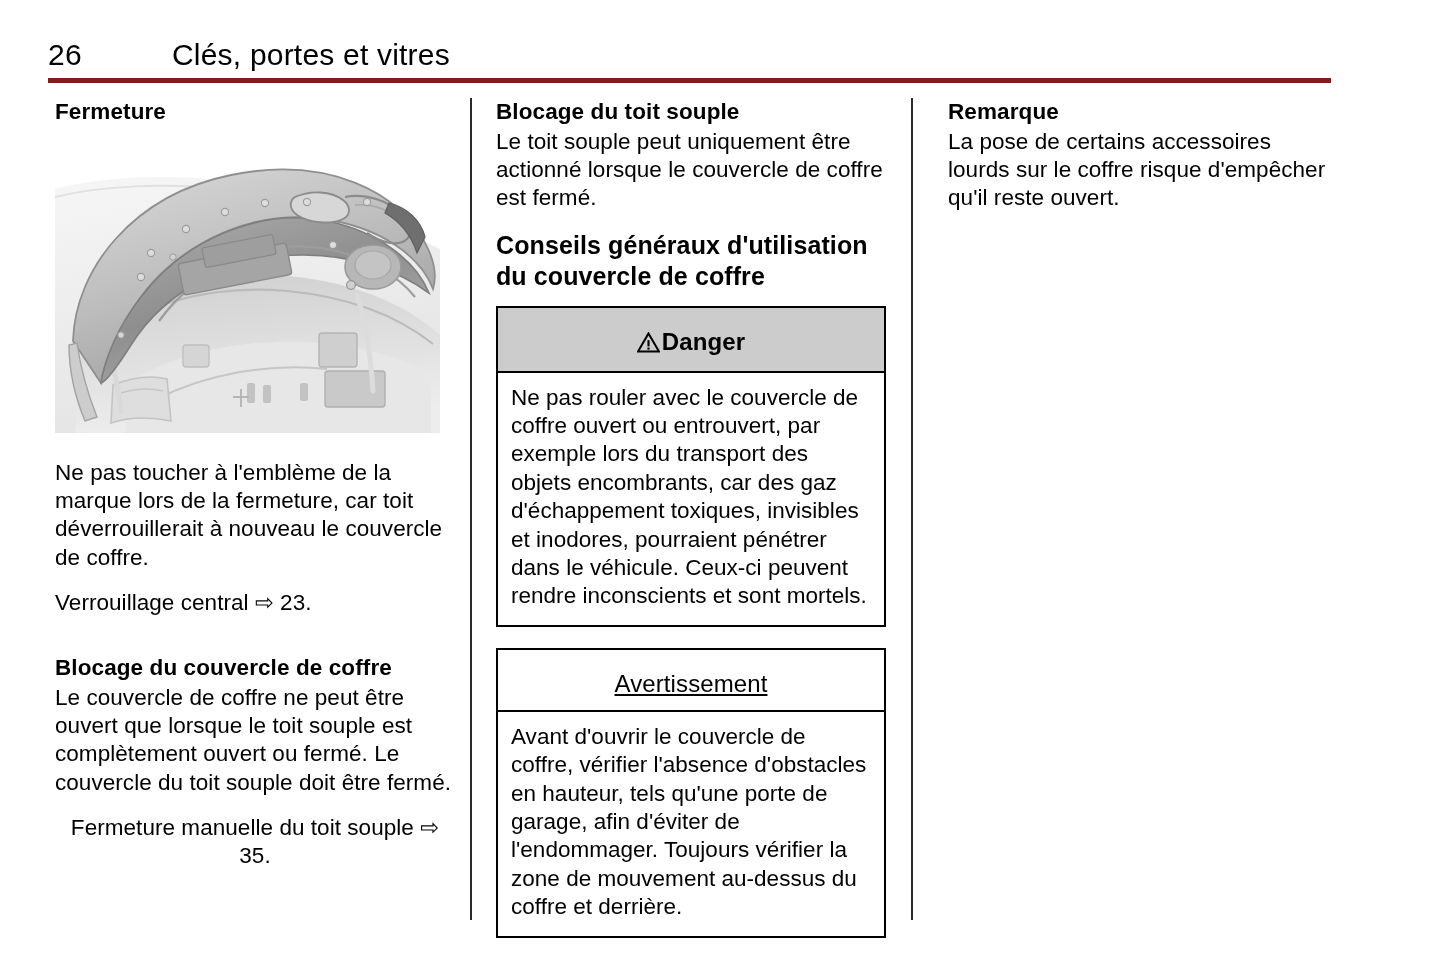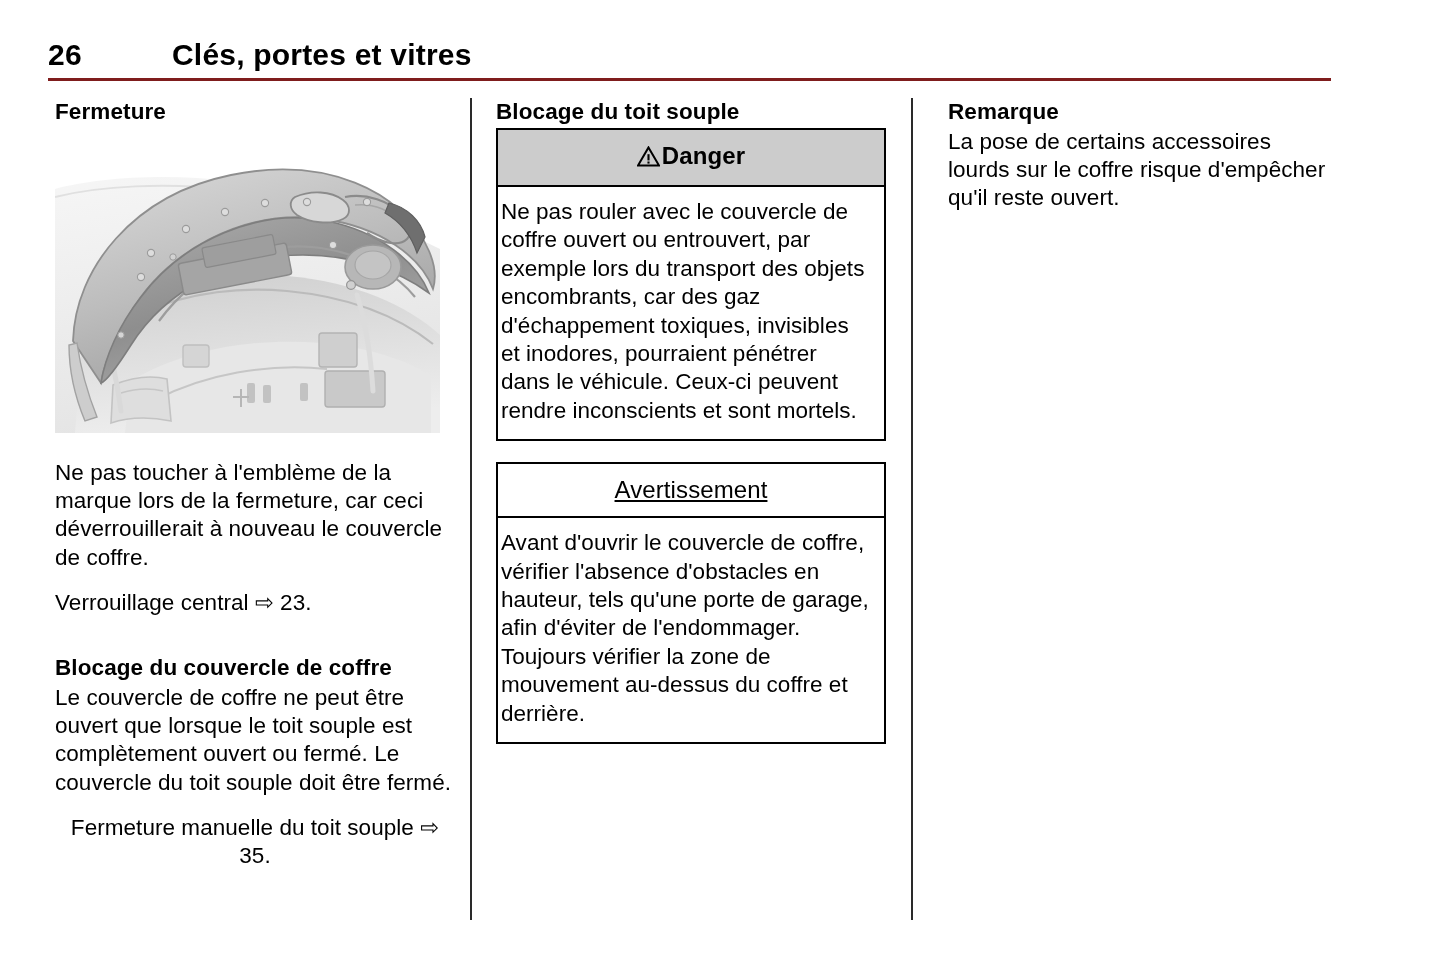--- a/index.html
+++ b/index.html
@@ -16,22 +16,21 @@
     overflow: hidden;
   }
 
   
   .page-header {
     position: absolute;
     left: 48px;
     top: 36px;
     width: 1283px;
     height: 42px;
-    border-bottom: 3px solid #7f1d1d;
-    font-weight: bold;
+    border-bottom: 5px solid #7f1d1d;
   }
   .page-number {
     position: absolute;
     left: 0;
     top: 0;
     font-size: 30px;
     line-height: 38px;
     letter-spacing: 0.2px;
   }
   .page-title {
@@ -111,39 +110,39 @@
     margin: 0 0 21px 0;
     width: 390px;
     box-sizing: border-box;
     background: #fff;
   }
   .notice-head {
     border-bottom: 2px solid #000;
     text-align: center;
     font-size: 24px;
     line-height: 30px;
-    padding: 11px 6px 11px 6px;
+    padding: 19px 6px 11px 6px;
     letter-spacing: 0.1px;
   }
   .notice-head.danger {
     background: #cccccc;
     font-weight: bold;
   }
   .notice-head.warn {
     background: #ffffff;
     font-weight: normal;
     text-decoration: underline;
   }
   .warn-tri {
     display: inline-block;
     vertical-align: -3px;
     margin-right: 2px;
   }
   .notice-body {
-    padding: 11px 13px 14px 3px;
+    padding: 11px 13px 14px 13px;
     font-size: 22.5px;
     line-height: 28.4px;
     letter-spacing: 0.02px;
   }
   .notice-body p { margin: 0; }
 </style>
 </head>
 <body>
 
 <div class="page-header">
@@ -241,34 +240,36 @@
         <circle cx="86" cy="132" r="3.6" fill="#ddd" stroke="#9b9b9b" stroke-width="1.1"></circle>
         <circle cx="118" cy="112" r="3.2" fill="#d2d2d2" stroke="#9b9b9b" stroke-width="1"></circle>
         <circle cx="278" cy="100" r="3.6" fill="#ddd" stroke="#9b9b9b" stroke-width="1.1"></circle>
         <circle cx="296" cy="140" r="4.4" fill="#d0d0d0" stroke="#949494" stroke-width="1.2"></circle>
         <circle cx="66" cy="190" r="3.2" fill="#d5d5d5" stroke="#9b9b9b" stroke-width="1"></circle>
 
         <path d="M22 198 C26 226 34 252 42 272 L30 276 C20 252 14 224 14 200 Z" fill="#cdcdcd" stroke="#a2a2a2" stroke-width="1.4"></path>
       </svg>
     </div>
 
-    <p class="body">Ne pas toucher à l'emblème de la marque lors de la fermeture, car ceci déverrouillerait à nouveau le couvercle de coffre.</p>
+    <p class="body">Ne pas toucher à l'emblème de la marque lors de la fermeture, car toit déverrouillerait à nouveau le couvercle de coffre.</p>
     <p class="body">Verrouillage central ⇨ 23.</p>
 
     <div class="spacer-lg"></div>
 
     <h2 class="sec-head">Blocage du couvercle de coffre</h2>
     <p class="body">Le couvercle de coffre ne peut être ouvert que lorsque le toit souple est complètement ouvert ou fermé. Le couvercle du toit souple doit être fermé.</p>
     <p class="body tight">Fermeture manuelle du toit souple ⇨ 35.</p>
   </div>
 
   <div class="col col-2">
 
     <h2 class="sec-head">Blocage du toit souple</h2>
-
+    <p class="body">Le toit souple peut uniquement être actionné lorsque le couvercle de coffre est fermé.</p>
+
+    <h2 class="big-head">Conseils généraux d'utilisation du couvercle de coffre</h2>
 
     <div class="notice">
       <div class="notice-head danger">
         <span class="warn-tri">
           <svg width="23" height="21" viewBox="0 0 23 21" xmlns="http://www.w3.org/2000/svg">
             <path d="M11.5 1.4 L22 19.4 L1 19.4 Z" fill="none" stroke="#000" stroke-width="2" stroke-linejoin="miter"></path>
             <rect x="10.45" y="8.2" width="2.1" height="6.2" fill="#000"></rect>
             <rect x="10.45" y="15.5" width="2.1" height="2.1" fill="#000"></rect>
           </svg>
         </span><span>Danger</span>

